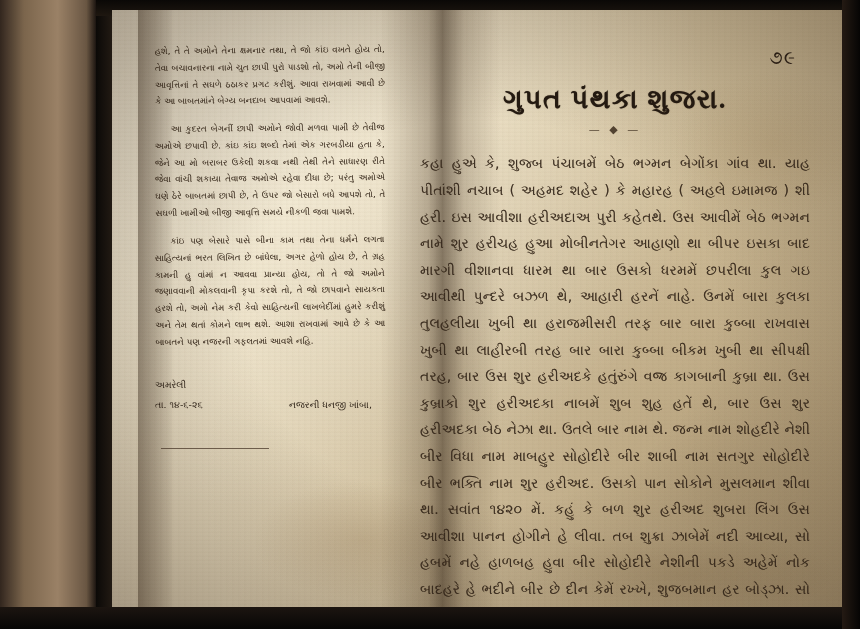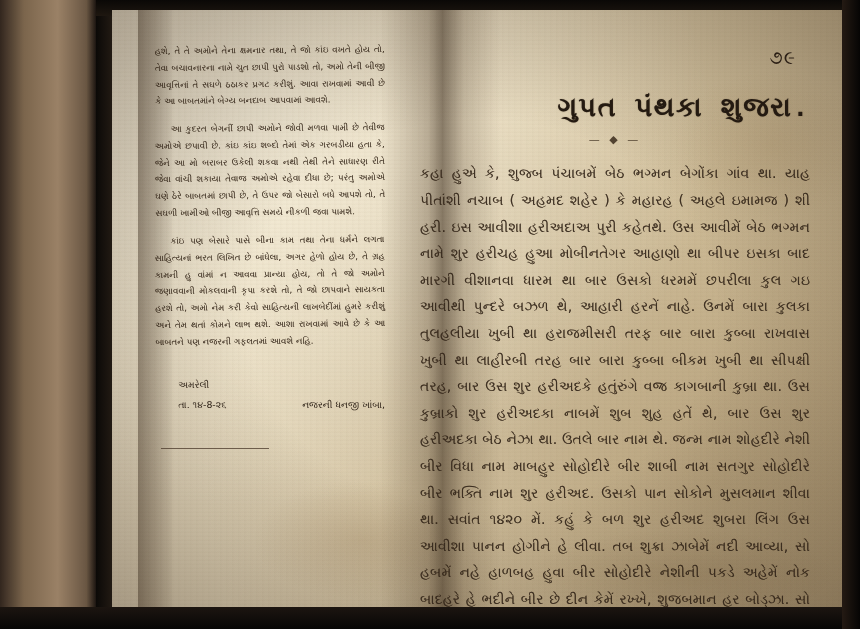--- a/index.html
+++ b/index.html
@@ -127,47 +127,46 @@
 
   .sig-block {
     margin-top: 26px;
     font-family: "DejaVu Sans", sans-serif;
     font-size: 9.4px;
     color: #2d2116;
     line-height: 2.1;
   }
   .sig-row {
     display: flex;
-    gap: 38px;
+    gap: 48px;
     align-items: flex-end;
-    justify-content: flex-end;
   }
   .sig-left { width: 86px; }
   .rule-short {
     margin: 34px auto 0 6px;
     width: 108px;
     height: 1px;
     background: #4a382a;
     opacity: .75;
   }
 
   
   .folio {
     font-family: "DejaVu Sans", sans-serif;
     font-size: 19px;
     color: #2c2016;
     text-align: right;
-    margin: 0 14px 22px 0;
+    margin: 0 14px 12px 0;
     letter-spacing: 1px;
   }
   .headline {
-    font-family: Liberation Mono, monospace;
+    font-family: Liberation Serif, serif;
     font-size: 27px;
     line-height: 1.35;
-    text-align: right;
+    text-align: center;
     color: #241a11;
     margin: 4px 0 2px 0;
     letter-spacing: 1.5px;
     text-shadow: 0 0 1px rgba(50,35,18,0.55);
   }
   .ornament {
     text-align: center;
     font-family: "DejaVu Sans", sans-serif;
     font-size: 11px;
     letter-spacing: 3px;
@@ -207,21 +206,21 @@
 
   <div class="col col-left" style="top:42px;">
     <p class="para">હશે, તે તે અમોને તેના ક્ષમનાર તથા, તે જો કાંઇ વખતે હોય તો, તેવા બચાવનારના નામે ચુત છાપી પુરો પાડશો તો, અમો તેની બીજી આવૃત્તિનાં તે સઘળે ઠઠાકર પ્રગટ કરીશું. આવા રાખવામાં આવી છે કે આ બાબતમાંને બેગ્ય બનદાબ આપવામાં આવશે.</p>
     <p class="para indent">આ કુદરત બેગનીં છાપી અમોને જોવી મળવા પામી છે તેવીજ અમોએ છપાવી છે. કાંઇ કાંઇ શબ્દો તેમાં એક ગરબડીયા હતા કે, જેને આ મો બરાબર ઉકેલી શકવા નથી તેથી તેને સાધારણ રીતે જેવા વાંચી શકાયા તેવાજ અમોએ રહેવા દીધા છે; પરંતુ અમોએ ઘણે ઠેરે બાબતમાં છાપી છે, તે ઉપર જો બેસારો બધે આપશે તો, તે સઘળી ખામીઓ બીજી આવૃત્તિ સમયે નીકળી જવા પામશે.</p>
     <p class="para indent">કાંઇ પણ બેસારે પાસે બીના કામ તથા તેના ધર્મને લગતા સાહિત્યનાં ભરત લિખિત છે બાંધેલા, અગર હેળો હોય છે, તે ગ્રહ કામની હુ વાંમાં ન આવવા પ્રાન્યા હોય, તો તે જો અમોને જણાવવાની મોકલવાની કૃપા કરશે તો, તે જો છાપવાને સાયકતા હરશે તો, અમો નેમ કરી કેવો સાહિત્યની લાખબેદીંમાં હુમરે કરીશું અને તેમ થતાં કોમને લાભ થશે. આશા રાખવામાં આવે છે કે આ બાબતને પણ નજરની ગફલતમાં આવશે નહિ.</p>
 
     <div class="sig-block">
       <div class="sig-row">
         <div class="sig-left">
           <div>અમરેલી</div>
-          <div>તા. ૧૪-8-૨૬</div>
+          <div>તા. ૧૪-૬-૨૬</div>
         </div>
         <div>નજરની ધનજી ખાંબા,</div>
       </div>
       <div class="rule-short"></div>
     </div>
   </div>
 
   <div class="col col-right" style="top:46px;">
     <div class="folio">૭૯</div>
     <h1 class="headline">ગુપત પંથકા શુજરા.</h1>

